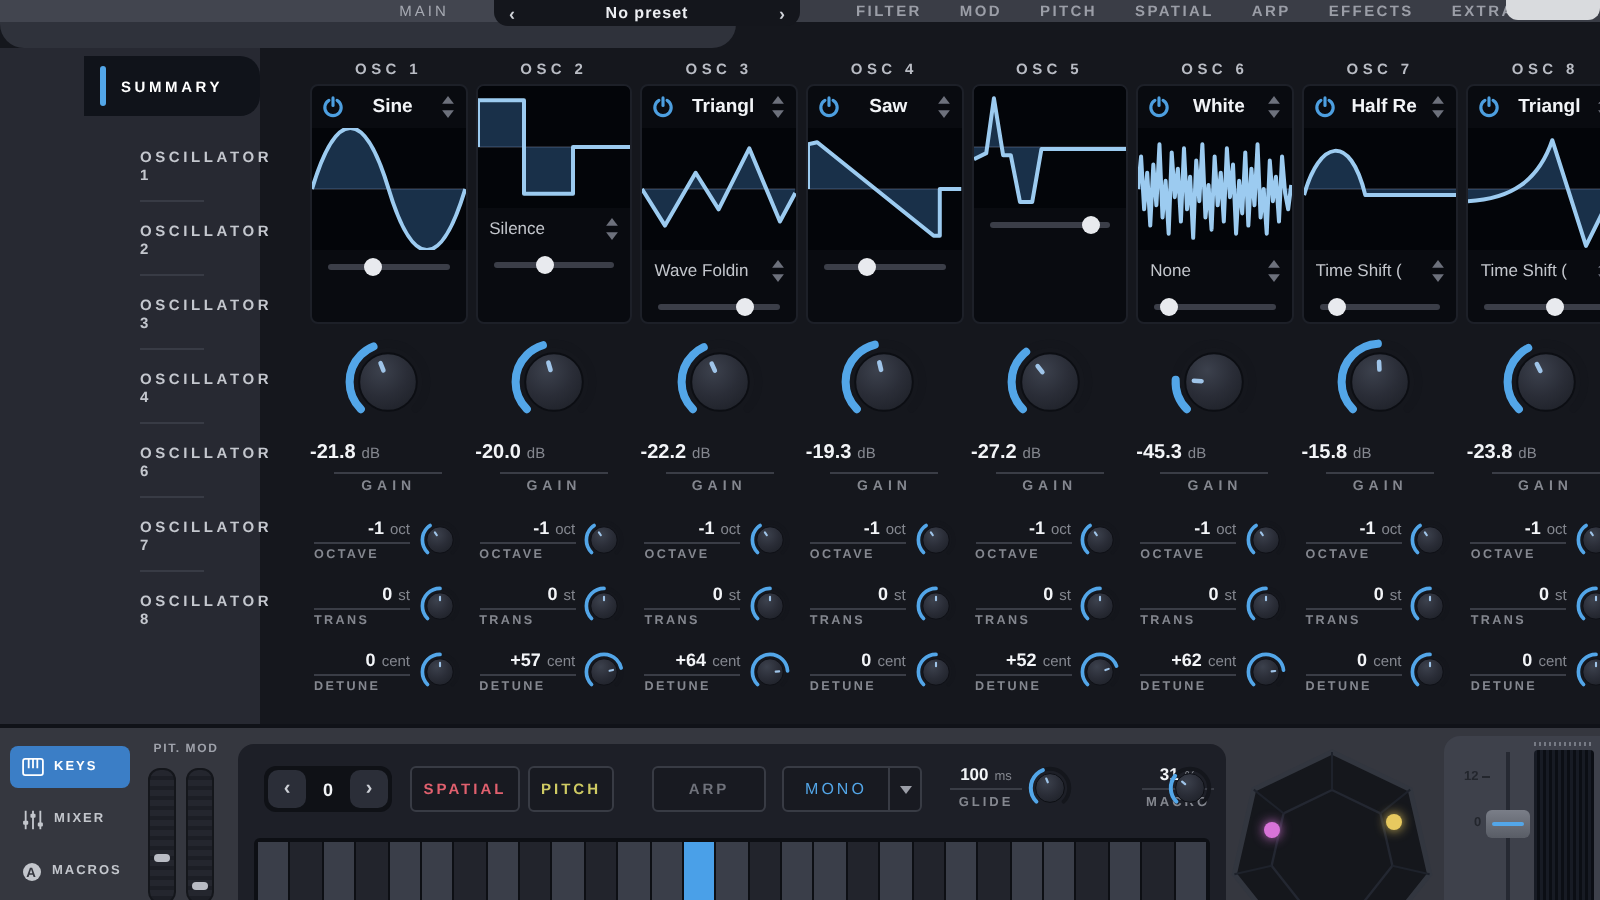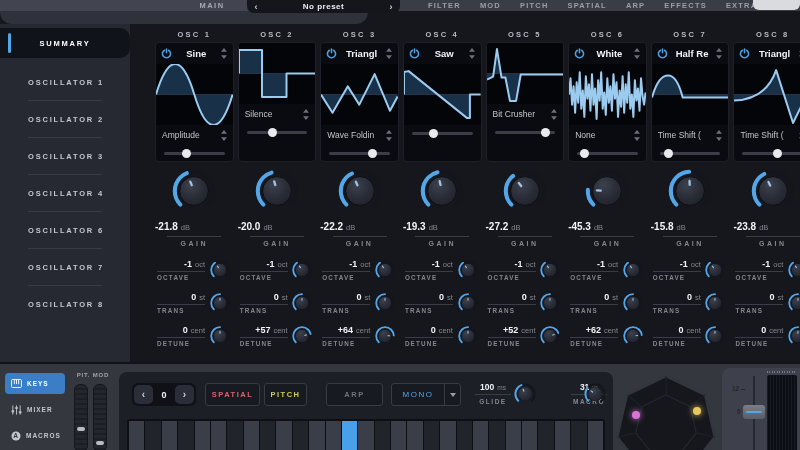--- a/index.html
+++ b/index.html
@@ -7,32 +7,32 @@
     font-family:"Liberation Sans", sans-serif; }
   .stage { position:relative; width:800px; height:450px; background:#15171d; }
 
   
   .topbar-left { position:absolute; left:0; top:0; width:368px; height:24px;
     background:#2f323b; border-radius:0 0 12px 12px; }
   .topbar-left-top { position:absolute; left:0; top:0; width:368px; height:11px;
     background:#42454f; border-radius:0 0 12px 0; }
   .topbar-right { position:absolute; left:360px; top:0; width:440px; height:11px; background:#3a3d46; }
   .main-tab { position:absolute; left:186px; top:1px; width:52px; text-align:center;
-    font-size:7.5px; font-weight:bold; letter-spacing:1.5px; color:#a6a9b2; }
+    font-size:7.5px; font-weight:normal; letter-spacing:1.5px; color:#a6a9b2; }
   .preset-bar { position:absolute; left:247px; top:0; width:153px; height:13px;
     background:#14161c; border-radius:0 0 7px 7px; display:flex; align-items:center; z-index:5; }
   .preset-arrow { width:18px; text-align:center; color:#cfd2d8; font-size:9px; font-weight:bold; cursor:pointer; }
   .preset-name { flex:1; text-align:center; color:#eceef2; font-size:8px; font-weight:bold; letter-spacing:0.5px; }
   .top-menu { position:absolute; left:428px; top:1px; display:flex; gap:19px; }
   .top-menu span { font-size:7.5px; font-weight:bold; letter-spacing:1.2px; color:#9b9ea7; cursor:pointer; }
   .topbar-pill { position:absolute; left:753px; top:0; width:47px; height:10px;
     background:#d9dbde; border-radius:0 0 6px 6px; }
 
   
-  .sidebar { position:absolute; left:0; top:24px; width:130px; height:338px; background:#272932; }
+  .sidebar { position:absolute; left:0; top:24px; width:130px; height:338px; background:#272932;padding-left:42px; }
   .side-item { position:relative; height:37px; display:flex; align-items:center; padding-left:28px;
     font-size:7.5px; font-weight:bold; letter-spacing:1.8px; color:#c4c7ce; cursor:pointer; }
   .side-item:not(.active):not(:last-child)::after { content:""; position:absolute; left:28px; right:28px;
     bottom:0; height:1px; background:#383b45; }
   .side-item.active { height:30px; margin:4px 0 6px 0; background:#10131a;
     border-radius:0 10px 10px 0; color:#ffffff; justify-content:center; padding-left:0; }
   .side-item.active::before { content:""; position:absolute; left:8px; top:5px; bottom:5px; width:3px;
     border-radius:2px; background:#53a6e8; }
 
   
@@ -207,29 +207,20 @@
               </svg>
             </span>
       </div>
       <div class="wave-box">
             <svg viewBox="0 0 100 60" preserveAspectRatio="none">
     <line x1="0" y1="30" x2="100" y2="30" stroke="#23262e" stroke-width="1" vector-effect="non-scaling-stroke"></line>
     <path d="M0,30 C16,-10 34,-10 50,30 C66,70 84,70 100,30 L100,30 L0,30 Z" fill="rgba(70,130,195,0.35)" stroke="none"></path>
     <path d="M0,30 C16,-10 34,-10 50,30 C66,70 84,70 100,30" fill="none" stroke="#9ccbf0" stroke-width="2" vector-effect="non-scaling-stroke" stroke-linejoin="round"></path>
   </svg>
           </div>
-      <div class="card-drop">
-        <span class="drop-label">Amplitude</span>
-        <span class="updown">
-              <svg viewBox="0 0 8 12" width="8" height="11">
-                <path d="M4 0 L7.2 4.2 H0.8 Z" fill="#6d717c"></path>
-                <path d="M4 12 L7.2 7.8 H0.8 Z" fill="#6d717c"></path>
-              </svg>
-            </span>
-      </div>
       <div class="card-slider">
         <div class="track">
               <div class="thumb" style="left: calc(35% - 3.15px);"></div>
             </div>
       </div>
     </div>
     <div class="knob gain-knob">
           <svg viewBox="0 0 50 50">
     <circle cx="25" cy="25" r="20" fill="none" stroke="#14161c" stroke-width="4.2" pathLength="100" stroke-dasharray="75 100" transform="rotate(135 25 25)" stroke-linecap="round"></circle>
     <circle cx="25" cy="25" r="20" fill="none" stroke="#53a6e8" stroke-width="4.2" pathLength="100" stroke-dasharray="31.5 100" transform="rotate(135 25 25)" stroke-linecap="round"></circle>
@@ -608,29 +599,20 @@
   <div class="osc-col">
     <div class="osc-title">OSC 5</div>
     <div class="osc-card">
       <div class="wave-box">
             <svg viewBox="0 0 100 60" preserveAspectRatio="none">
     <line x1="0" y1="30" x2="100" y2="30" stroke="#23262e" stroke-width="1" vector-effect="non-scaling-stroke"></line>
     <path d="M0,36 L8,33 L13,6 L19,34 L24,34 L30,57 L38,57 L44,31 L100,31 L100,30 L0,30 Z" fill="rgba(70,130,195,0.35)" stroke="none"></path>
     <path d="M0,36 L8,33 L13,6 L19,34 L24,34 L30,57 L38,57 L44,31 L100,31" fill="none" stroke="#9ccbf0" stroke-width="2" vector-effect="non-scaling-stroke" stroke-linejoin="round"></path>
   </svg>
           </div>
-      <div class="card-drop">
-        <span class="drop-label">Bit Crusher</span>
-        <span class="updown">
-              <svg viewBox="0 0 8 12" width="8" height="11">
-                <path d="M4 0 L7.2 4.2 H0.8 Z" fill="#6d717c"></path>
-                <path d="M4 12 L7.2 7.8 H0.8 Z" fill="#6d717c"></path>
-              </svg>
-            </span>
-      </div>
       <div class="card-slider">
         <div class="track">
               <div class="thumb" style="left: calc(90% - 8.1px);"></div>
             </div>
       </div>
     </div>
     <div class="knob gain-knob">
           <svg viewBox="0 0 50 50">
     <circle cx="25" cy="25" r="20" fill="none" stroke="#14161c" stroke-width="4.2" pathLength="100" stroke-dasharray="75 100" transform="rotate(135 25 25)" stroke-linecap="round"></circle>
     <circle cx="25" cy="25" r="20" fill="none" stroke="#53a6e8" stroke-width="4.2" pathLength="100" stroke-dasharray="27.0 100" transform="rotate(135 25 25)" stroke-linecap="round"></circle>

